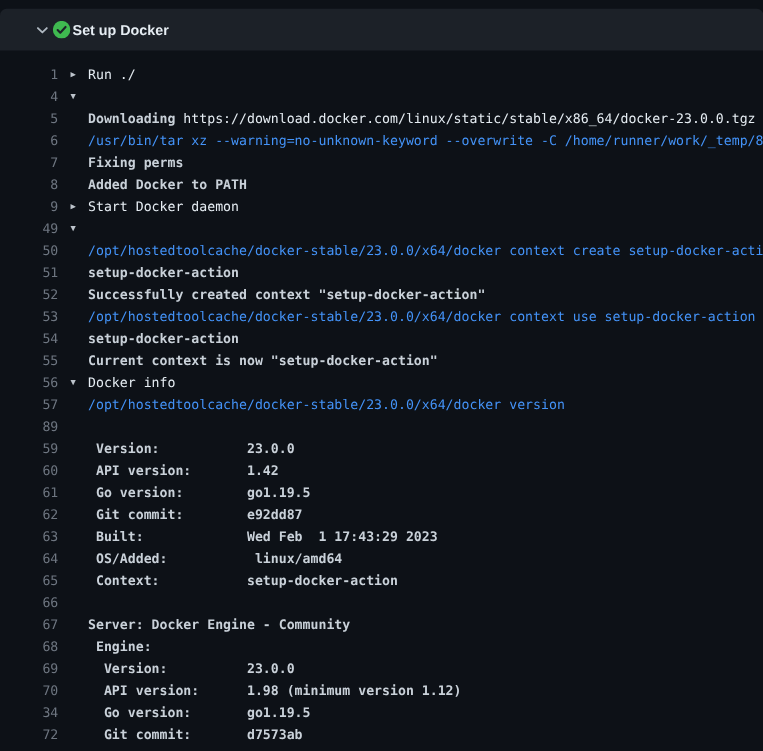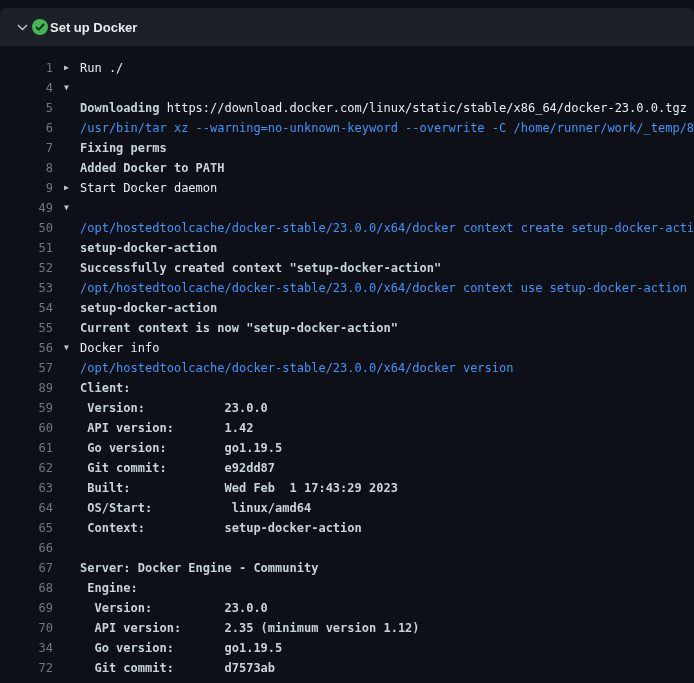--- a/index.html
+++ b/index.html
@@ -18,21 +18,21 @@
     padding-top: 8px;
     background: var(--bg, #0d1117);
   }
 
   
   .step-header {
     display: flex;
     align-items: center;
     height: 38px;
     background: var(--header_bg, #1c2128);
-    padding: 0 16px;
+    padding: 0 32px;
     gap: 2px;
     border-radius: 6px 6px 0 0;
     cursor: pointer;
   }
   .chev { display: flex; align-items: center; flex: none; }
   .check { display: flex; align-items: center; flex: none; margin-left: 1px; }
   .step-title {
     font-family: "Liberation Sans", sans-serif;
     font-size: 13px;
     font-weight: 600;
@@ -106,30 +106,30 @@
       <div class="log-row"><span class="num">9</span><span class="marker">▶</span><span class="text"><span class="seg-group">Start Docker daemon</span></span></div>
       <div class="log-row"><span class="num">49</span><span class="marker">▼</span></div>
       <div class="log-row"><span class="num">50</span><span class="marker"></span><span class="text"><span class="seg-command">/opt/hostedtoolcache/docker-stable/23.0.0/x64/docker context create setup-docker-action</span></span></div>
       <div class="log-row"><span class="num">51</span><span class="marker"></span><span class="text"><span class="seg-plain">setup-docker-action</span></span></div>
       <div class="log-row"><span class="num">52</span><span class="marker"></span><span class="text"><span class="seg-plain">Successfully created context "setup-docker-action"</span></span></div>
       <div class="log-row"><span class="num">53</span><span class="marker"></span><span class="text"><span class="seg-command">/opt/hostedtoolcache/docker-stable/23.0.0/x64/docker context use setup-docker-action</span></span></div>
       <div class="log-row"><span class="num">54</span><span class="marker"></span><span class="text"><span class="seg-plain">setup-docker-action</span></span></div>
       <div class="log-row"><span class="num">55</span><span class="marker"></span><span class="text"><span class="seg-plain">Current context is now "setup-docker-action"</span></span></div>
       <div class="log-row"><span class="num">56</span><span class="marker">▼</span><span class="text"><span class="seg-group">Docker info</span></span></div>
       <div class="log-row"><span class="num">57</span><span class="marker"></span><span class="text"><span class="seg-command">/opt/hostedtoolcache/docker-stable/23.0.0/x64/docker version</span></span></div>
-      <div class="log-row"><span class="num">89</span><span class="marker"></span><span class="text"><span class="seg-plain">Client:</span></span></div>
+      <div class="log-row"><span class="num">89</span><span class="marker"></span></div>
       <div class="log-row"><span class="num">59</span><span class="marker"></span><span class="text"><span class="seg-plain"> Version:           23.0.0</span></span></div>
       <div class="log-row"><span class="num">60</span><span class="marker"></span><span class="text"><span class="seg-plain"> API version:       1.42</span></span></div>
       <div class="log-row"><span class="num">61</span><span class="marker"></span><span class="text"><span class="seg-plain"> Go version:        go1.19.5</span></span></div>
       <div class="log-row"><span class="num">62</span><span class="marker"></span><span class="text"><span class="seg-plain"> Git commit:        e92dd87</span></span></div>
       <div class="log-row"><span class="num">63</span><span class="marker"></span><span class="text"><span class="seg-plain"> Built:             Wed Feb  1 17:43:29 2023</span></span></div>
-      <div class="log-row"><span class="num">64</span><span class="marker"></span><span class="text"><span class="seg-plain"> OS/Start:           linux/amd64</span></span></div>
+      <div class="log-row"><span class="num">64</span><span class="marker"></span><span class="text"><span class="seg-plain"> OS/Added:           linux/amd64</span></span></div>
       <div class="log-row"><span class="num">65</span><span class="marker"></span><span class="text"><span class="seg-plain"> Context:           setup-docker-action</span></span></div>
       <div class="log-row"><span class="num">66</span><span class="marker"></span><span class="text"><span class="seg-plain"></span></span></div>
       <div class="log-row"><span class="num">67</span><span class="marker"></span><span class="text"><span class="seg-plain">Server: Docker Engine - Community</span></span></div>
       <div class="log-row"><span class="num">68</span><span class="marker"></span><span class="text"><span class="seg-plain"> Engine:</span></span></div>
       <div class="log-row"><span class="num">69</span><span class="marker"></span><span class="text"><span class="seg-plain">  Version:          23.0.0</span></span></div>
-      <div class="log-row"><span class="num">70</span><span class="marker"></span><span class="text"><span class="seg-plain">  API version:      2.35 (minimum version 1.12)</span></span></div>
+      <div class="log-row"><span class="num">70</span><span class="marker"></span><span class="text"><span class="seg-plain">  API version:      1.98 (minimum version 1.12)</span></span></div>
       <div class="log-row"><span class="num">34</span><span class="marker"></span><span class="text"><span class="seg-plain">  Go version:       go1.19.5</span></span></div>
       <div class="log-row"><span class="num">72</span><span class="marker"></span><span class="text"><span class="seg-plain">  Git commit:       d7573ab</span></span></div>
     </div>
 
 </div>
 
 </body></html>

